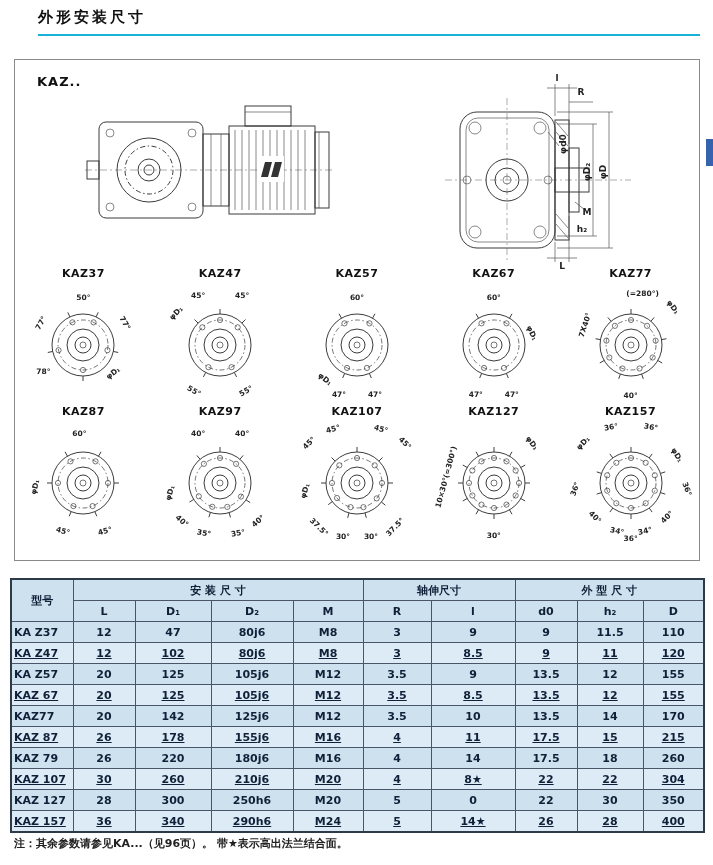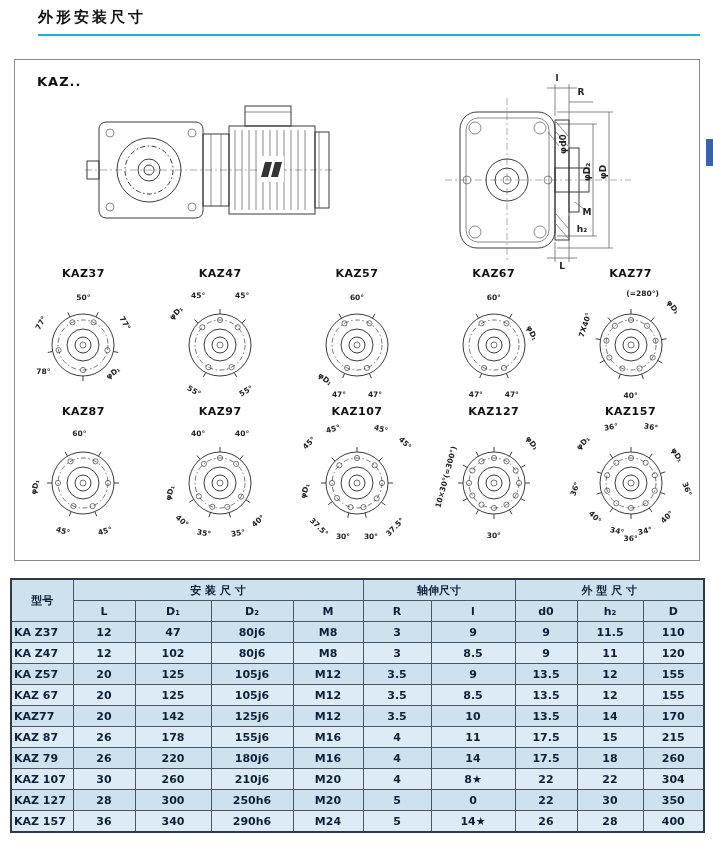--- a/index.html
+++ b/index.html
@@ -32,21 +32,21 @@
   .flange-svg circle,.flange-svg line{fill:none;stroke:#3c3c3c;stroke-width:1;}
   .flange-svg .dash{stroke-dasharray:5 2.5 1.5 2.5;stroke-width:.7;}
   .flange-svg .thin{stroke-width:.7;}
   .flab{position:absolute;font-size:7.5px;font-weight:bold;color:#222;white-space:nowrap;}
   
   .dim-table{position:absolute;left:10px;top:578px;width:693px;border-collapse:collapse;
              table-layout:fixed;font-size:11px;font-weight:bold;color:#0f2038;
              border:2px solid #2e3a48;}
   .dim-table th,.dim-table td{border:1px solid #4a5568;height:18px;padding:1px 2px;
              text-align:center;background:#cde2ee;font-weight:bold;}
-  .dim-table tr.alt td{background:#dcebf5;}
+  .dim-table tr.alt td{background:#dcebf5;text-decoration:underline;}
   .dim-table td.model{text-align:left;margin-left:16px;}
   
   .note{position:absolute;left:14px;top:836px;font-size:11px;font-weight:bold;color:#222;}
 </style>
 </head>
 <body>
 
 <div class="page">
 
   <h1 class="title">外形安装尺寸</h1>
@@ -597,13 +597,14 @@
           <td>M24</td>
           <td>5</td>
           <td>14★</td>
           <td>26</td>
           <td>28</td>
           <td>400</td>
         </tr>
       </tbody>
   </table>
 
+  <div class="note">注：其余参数请参见KA...（见96页）。 带★表示高出法兰结合面。</div>
 </div>
 
 </body></html>

